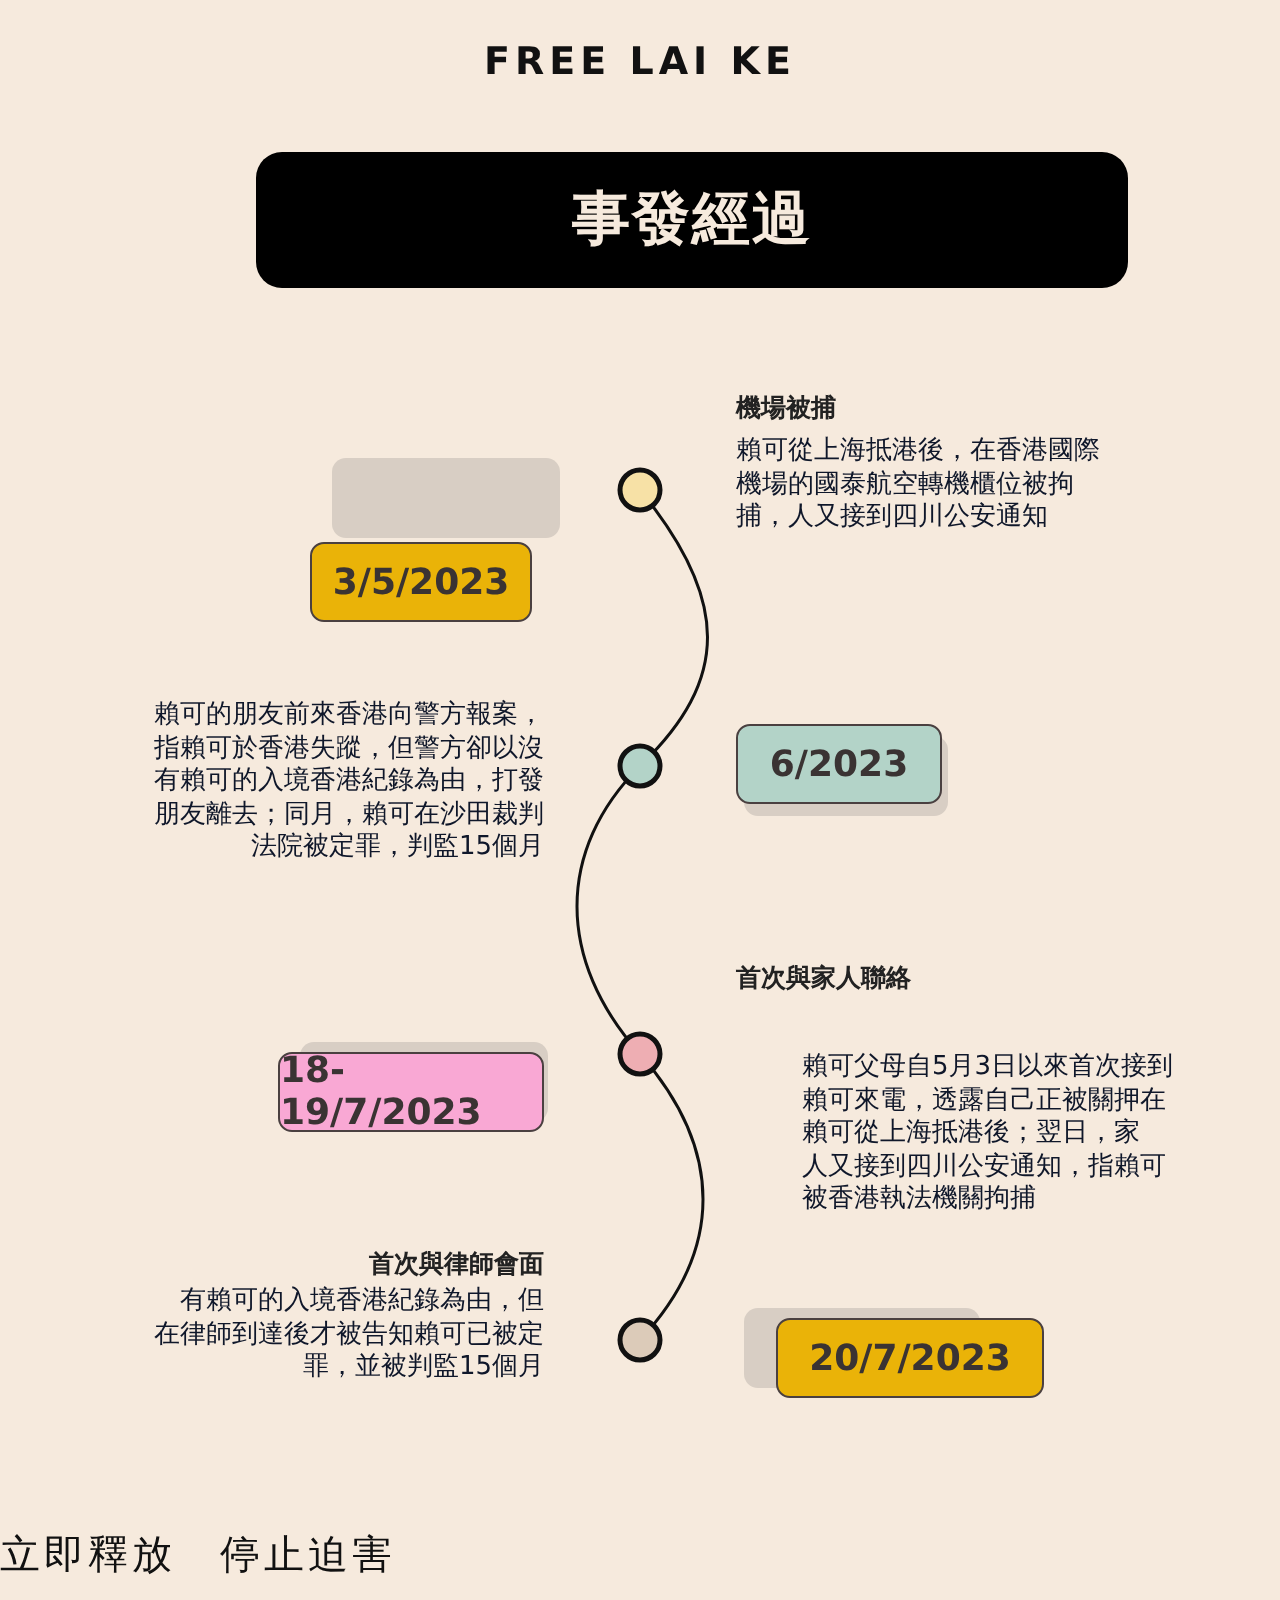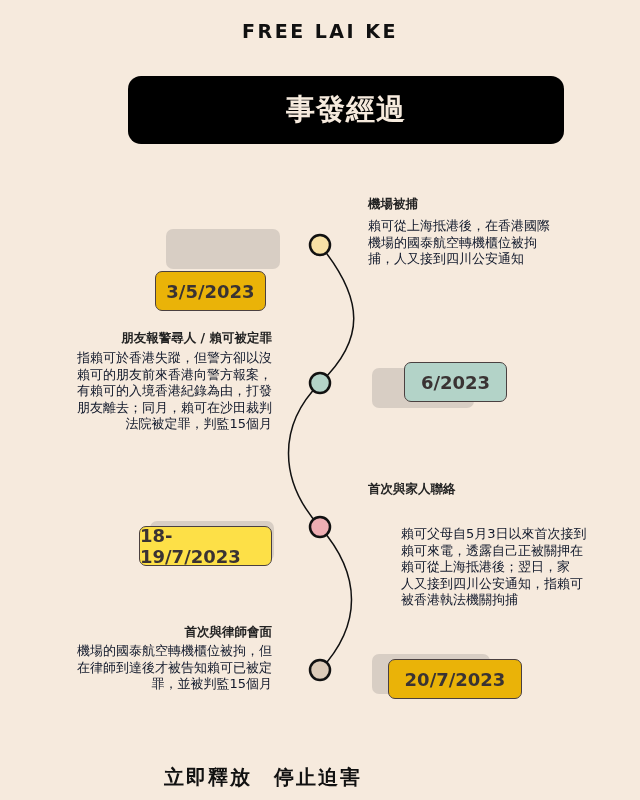--- a/index.html
+++ b/index.html
@@ -45,21 +45,21 @@
     .event-title {
       position: absolute; font-weight: 700; font-size: 12.5px; color: #222;
     }
     .event-body {
       position: absolute; font-size: 13px; line-height: 16.5px; color: #0f172a;
     }
     .right-align { text-align: right; }
 
     .slogan {
       position: absolute; top: 764px; left: 0; width: 526px;
-      text-align: center; font-weight: 700; font-size: 20px;
+      text-align: left; font-weight: 400; font-size: 20px;
       color: #111; letter-spacing: 2px; word-spacing: 10px;
     }
   </style>
 </head>
 <body>
 
 <div class="page">
 
   <div class="brand">FREE LAI KE</div>
 
@@ -77,45 +77,44 @@
 
   <div class="badge-shadow" style="left:166px; top:229px; width:114px;"></div>
   <div class="badge" style="left:155px; top:234px; width:111px; background:#eab308;margin-top:37px;">3/5/2023</div>
   <div class="event-title" style="left:368px; top:196px;">機場被捕</div>
   <div class="event-body" style="left:368px; top:218px; width:250px;">
     <div>賴可從上海抵港後，在香港國際</div>
     <div>機場的國泰航空轉機櫃位被拘</div>
     <div>捕，人又接到四川公安通知</div>
   </div>
 
-  <div class="event-title right-align" style="left:40px; top:330px; width:232px;">朋友報警尋人 / 賴可被定罪</div>
   <div class="event-body right-align" style="left:40px; top:350px; width:232px;">
+    <div>賴可的朋友前來香港向警方報案，</div>
     <div>指賴可於香港失蹤，但警方卻以沒</div>
-    <div>賴可的朋友前來香港向警方報案，</div>
     <div>有賴可的入境香港紀錄為由，打發</div>
     <div>朋友離去；同月，賴可在沙田裁判</div>
     <div>法院被定罪，判監15個月</div>
   </div>
   <div class="badge-shadow" style="left:372px; top:368px; width:102px;"></div>
-  <div class="badge" style="left:368px; top:362px; width:103px; background:#b3d3c8;margin-left:36px;">6/2023</div>
+  <div class="badge" style="left:368px; top:362px; width:103px; background:#b3d3c8;">6/2023</div>
 
   <div class="badge-shadow" style="left:150px; top:521px; width:124px;"></div>
-  <div class="badge" style="left:139px; top:526px; width:133px; background:#fde047;">18-19/7/2023</div>
+  <div class="badge" style="left:139px; top:526px; width:133px; background:#f9a8d4;">18-19/7/2023</div>
   <div class="event-title" style="left:368px; top:481px;">首次與家人聯絡</div>
   <div class="event-body" style="left:368px; top:526px; width:250px;margin-left:33px;">
     <div>賴可父母自5月3日以來首次接到</div>
     <div>賴可來電，透露自己正被關押在</div>
     <div>賴可從上海抵港後；翌日，家</div>
     <div>人又接到四川公安通知，指賴可</div>
     <div>被香港執法機關拘捕</div>
   </div>
 
   <div class="event-title right-align" style="left:50px; top:624px; width:222px;">首次與律師會面</div>
   <div class="event-body right-align" style="left:50px; top:643px; width:222px;">
-    <div>機場的國泰航空轉機櫃位被拘，但</div>
+    <div>有賴可的入境香港紀錄為由，但</div>
     <div>在律師到達後才被告知賴可已被定</div>
     <div>罪，並被判監15個月</div>
   </div>
   <div class="badge-shadow" style="left:372px; top:654px; width:118px;"></div>
   <div class="badge" style="left:388px; top:659px; width:134px; background:#eab308;">20/7/2023</div>
 
   <div class="slogan">立即釋放　停止迫害</div>
 </div>
 
 </body></html>

